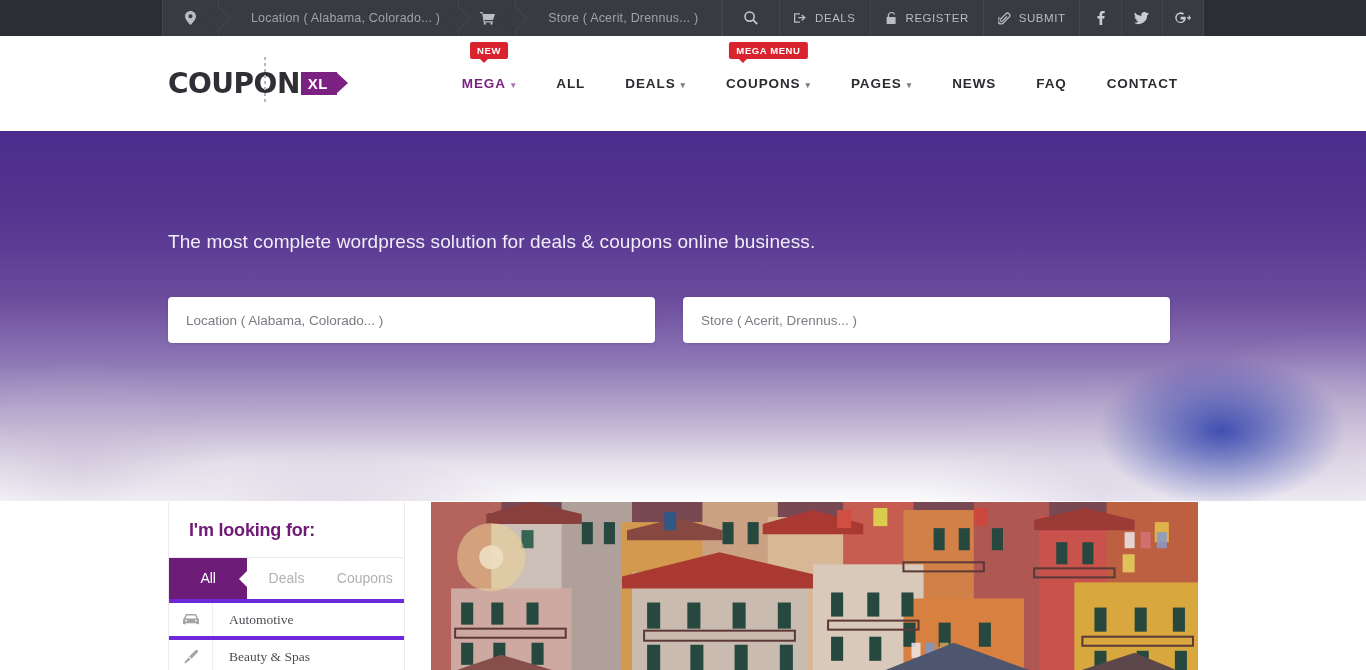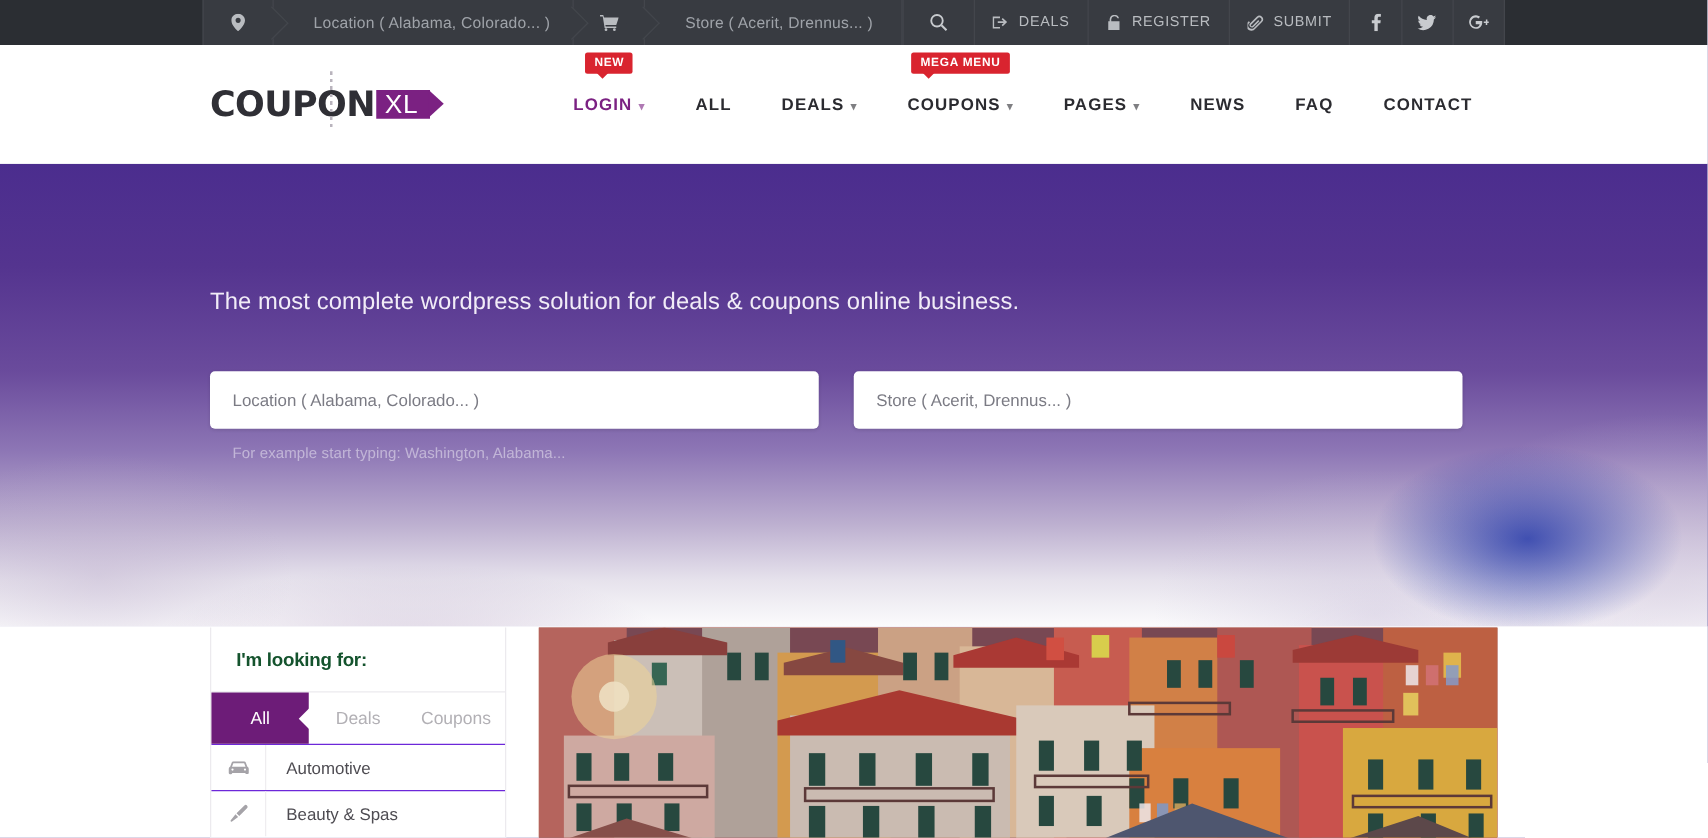--- a/index.html
+++ b/index.html
@@ -100,22 +100,22 @@
     font-size: 28px;
     font-weight: bold;
     letter-spacing: -0.5px;
     color: #2f2f35;
   }
   .logo-tag {
     position: relative;
     margin-left: 1px;
     background: #7b2182;
     color: #fff;
-    font-size: 21px;
-    font-weight: normal;
+    font-size: 15px;
+    font-weight: bold;
     letter-spacing: .5px;
     padding: 3px 9px 3px 7px;
     display:flex; align-items:center;
     height: 23px;
   }
   .logo-tag::after {
     content: "";
     position: absolute;
     right: -11px; top: 0;
     width: 0; height: 0;
@@ -258,22 +258,22 @@
   }
   .look-card {
     width: 237px;
     background: #fff;
     border: 1px solid #eceaee;
     border-top: none;
     height: 176px;
     overflow: hidden;
   }
   .look-title {
-    color: #14532d;
-    font-size: 15px;
+    color: #701a75;
+    font-size: 18px;
     font-weight: bold;
     padding: 18px 20px 16px 20px;
     letter-spacing: -.2px;
   }
   .look-tabs { display: flex; border-top: 1px solid #eceaee; }
   .look-tab {
     flex: 1;
     text-align: center;
     font-size: 14px;
     color: #b2b0b5;
@@ -292,22 +292,23 @@
     transform: translateY(-50%);
     width: 0; height: 0;
     border-top: 9px solid transparent;
     border-bottom: 9px solid transparent;
     border-right: 9px solid #ffffff;
   }
   .look-row {
     display: flex;
     align-items: center;
     height: 37px;
-    border-top: 1px solid #6d28d9;
+    border-top: 4px solid #6d28d9;
     cursor: pointer;
+    font-family: Liberation Serif, serif;
   }
   .look-row-icon {
     width: 44px;
     display: flex;
     justify-content: center;
     align-items: center;
     color: #a5a3a8;
     border-right: 1px solid #efedf0;
     height: 100%;
   }
@@ -426,21 +427,21 @@
 
     <div class="logo">
       <span class="logo-word">COUPON</span>
       <span class="logo-pin"></span>
       <span class="logo-tag">XL</span>
     </div>
 
     <div class="nav">
       <div class="nav-item active">
         <span class="nav-badge">NEW</span>
-        <span>LOGIN</span>
+        <span>MEGA</span>
         <span class="nav-caret">▾</span>
       </div>
       <div class="nav-item">
         <span>ALL</span>
       </div>
       <div class="nav-item">
         <span>DEALS</span>
         <span class="nav-caret">▾</span>
       </div>
       <div class="nav-item">
@@ -467,21 +468,20 @@
 </div>
 
 <div class="hero">
   <div class="hero-photo"></div>
   <div class="hero-content">
     <div class="hero-sub">The most complete wordpress solution for deals &amp; coupons online business.</div>
 
     <div class="hero-forms">
       <div class="form-col">
         <input class="form-input" type="text" placeholder="Location ( Alabama, Colorado... )" style="">
-        <div class="form-hint">For example start typing: Washington, Alabama...</div>
       </div>
       <div class="form-col">
         <input class="form-input" type="text" placeholder="Store ( Acerit, Drennus... )" style="">
       </div>
     </div>
   </div>
 </div>
 
 <div class="below">
   <div class="below-inner">

